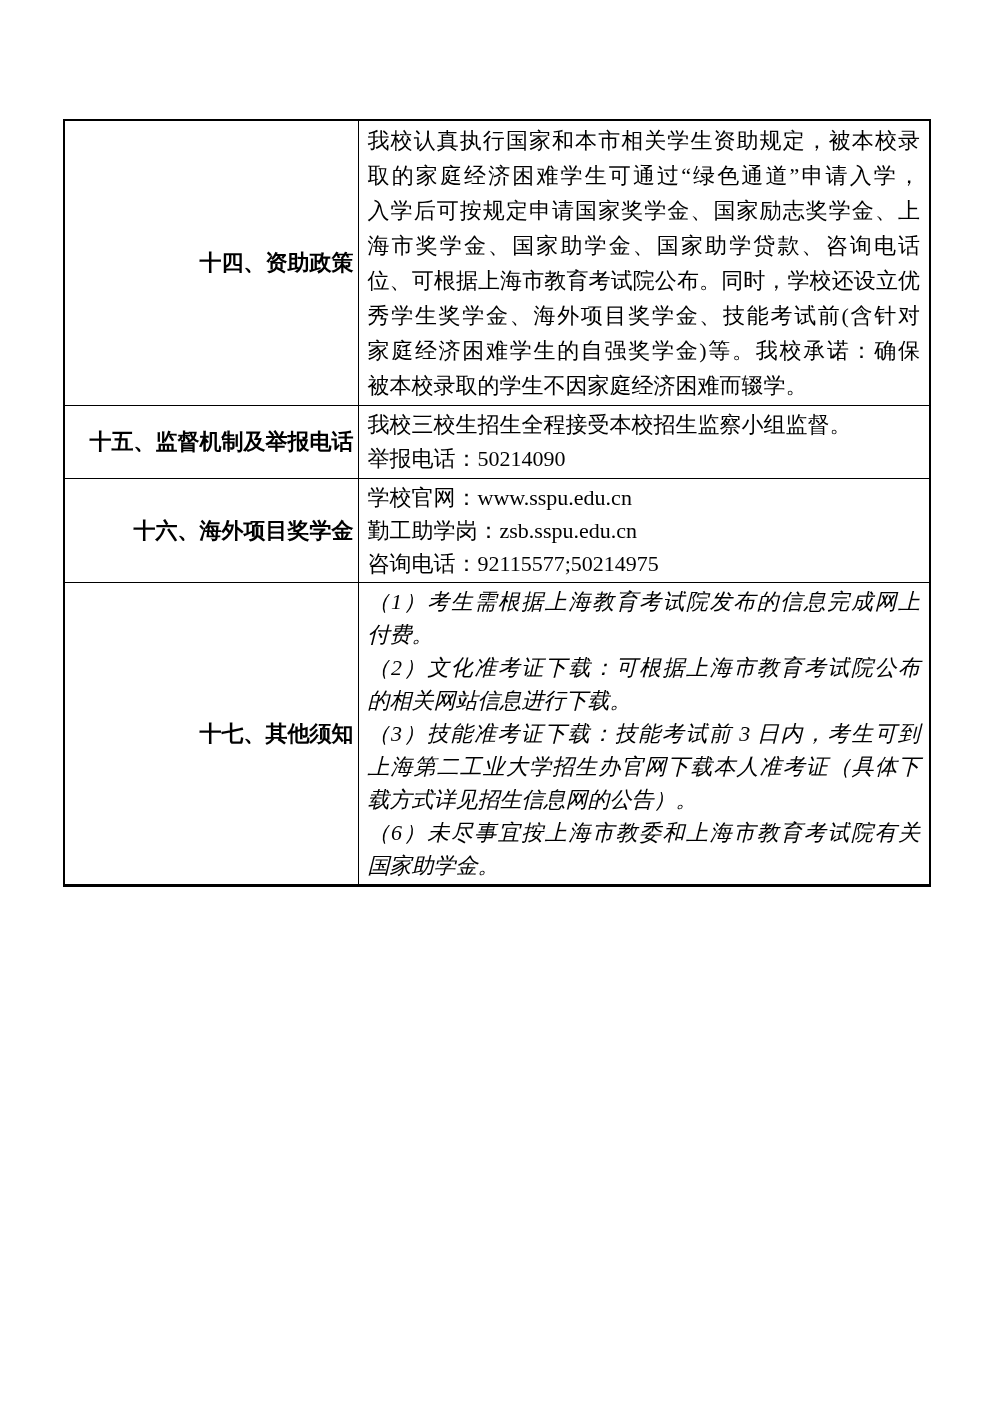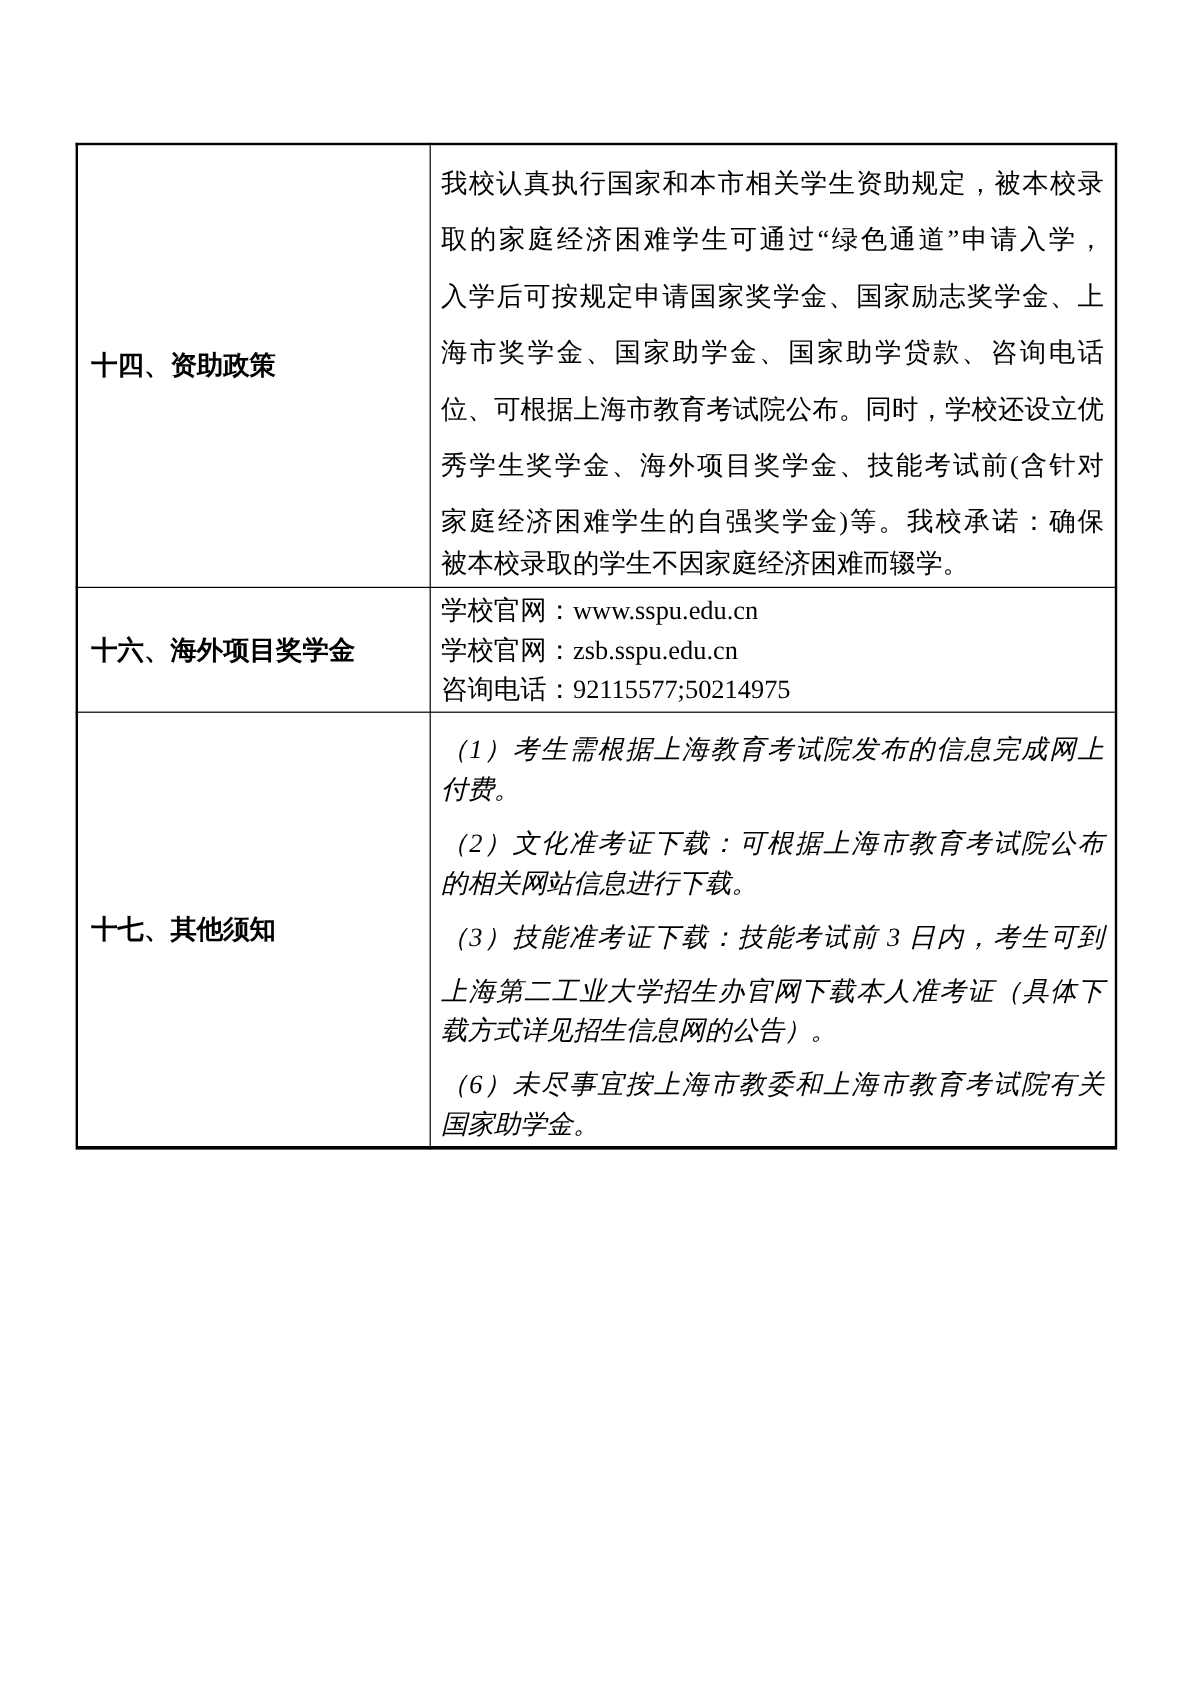--- a/index.html
+++ b/index.html
@@ -35,36 +35,36 @@
     vertical-align: middle;
     overflow: hidden;
   }
   .col-label   { width: 294px; }
   .col-content { width: 572px; }
   .label-cell {
     padding: 0 4px 0 11px;
     font-weight: bold;
     font-size: 22px;
     line-height: 30px;
+    text-align: right;
   }
   .content-cell {
     padding: 2px 9px;
     font-size: 22px;
   }
   .line {
     height: 35px;
     line-height: 35px;
     white-space: nowrap;
   }
   .line.fill {
     white-space: normal;
     text-align: justify;
     text-align-last: justify;
     text-justify: distribute;
-    margin-top: 12px;
   }
   tr.r1 { height: 285px; }
   tr.r2 { height: 69px;  }
   tr.r3 { height: 99px;  }
   tr.r4 { height: 298px; }
   .r2 .line { height: 34px; line-height: 34px; }
   .r3 .line { height: 33px; line-height: 33px; }
   .r4 .line { height: 33px; line-height: 33px; font-style: italic; }
 </style>
 </head>
@@ -83,25 +83,32 @@
             <div class="line fill">我校认真执行国家和本市相关学生资助规定，被本校录</div>
             <div class="line fill">取的家庭经济困难学生可通过“绿色通道”申请入学，</div>
             <div class="line fill">入学后可按规定申请国家奖学金、国家励志奖学金、上</div>
             <div class="line fill">海市奖学金、国家助学金、国家助学贷款、咨询电话</div>
             <div class="line fill">位、可根据上海市教育考试院公布。同时，学校还设立优</div>
             <div class="line fill">秀学生奖学金、海外项目奖学金、技能考试前(含针对</div>
             <div class="line fill">家庭经济困难学生的自强奖学金)等。我校承诺：确保</div>
             <div class="line">被本校录取的学生不因家庭经济困难而辍学。</div>
           </td>
   </tr>
+        <tr class="row r2">
+    <td class="label-cell">十五、监督机制及举报电话</td>
+    <td class="content-cell">
+            <div class="line">我校三校生招生全程接受本校招生监察小组监督。</div>
+            <div class="line">举报电话：50214090</div>
+          </td>
+  </tr>
         <tr class="row r3">
     <td class="label-cell">十六、海外项目奖学金</td>
     <td class="content-cell">
             <div class="line">学校官网：www.sspu.edu.cn</div>
-            <div class="line">学校官网：zsb.sspu.edu.cn</div>
+            <div class="line">勤工助学岗：zsb.sspu.edu.cn</div>
             <div class="line">咨询电话：92115577;50214975</div>
           </td>
   </tr>
         <tr class="row r4">
     <td class="label-cell">十七、其他须知</td>
     <td class="content-cell">
             <div class="line fill">（1）考生需根据上海教育考试院发布的信息完成网上</div>
             <div class="line">付费。</div>
             <div class="line fill">（2）文化准考证下载：可根据上海市教育考试院公布</div>
             <div class="line">的相关网站信息进行下载。</div>

